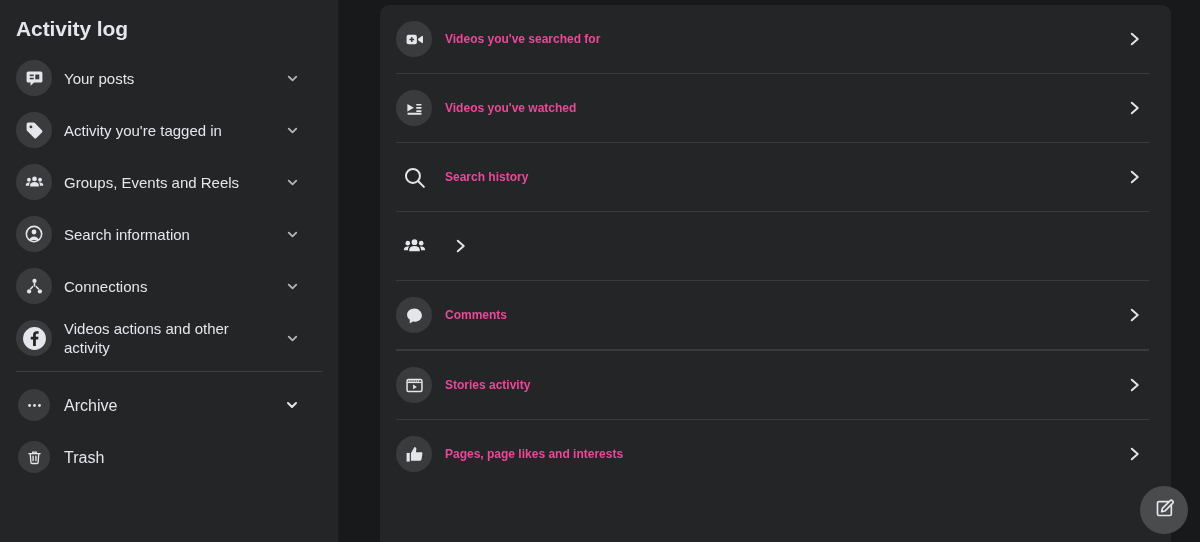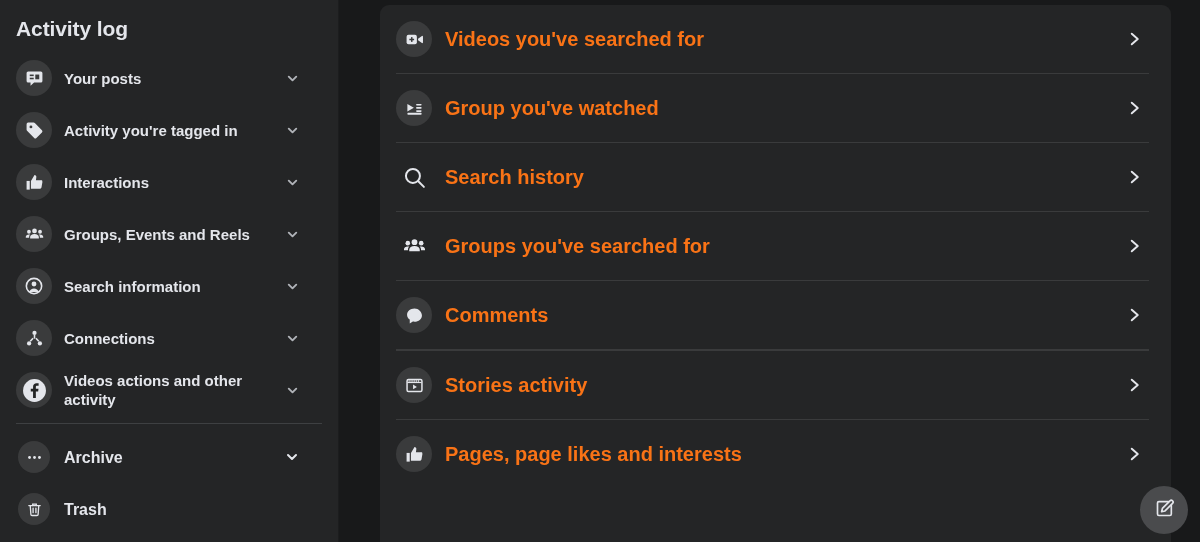--- a/index.html
+++ b/index.html
@@ -45,21 +45,21 @@
     background: #3a3b3c;
     flex: 0 0 36px;
     display: flex; align-items: center; justify-content: center;
     margin-right: 12px;
   }
   .nav-ico.sm { width: 32px; height: 32px; flex: 0 0 32px; margin-left: 2px; margin-right: 14px; }
   .nav-ico svg { display: block; }
   .nav-label {
     color: #e4e6eb;
     font-size: 15px;
-    font-weight: bold;
+    font-weight: normal;
     line-height: 19px;
     flex: 1 1 auto;
     padding-right: 8px;
     max-width: 218px;
   }
   .nav-label.sm2 { font-size: 16px; }
   .nav-chev {
     flex: 0 0 auto;
     width: 20px; height: 20px;
     display: flex; align-items: center; justify-content: center;
@@ -100,22 +100,22 @@
   .row-ico {
     width: 36px; height: 36px;
     border-radius: 50%;
     background: #3a3b3c;
     flex: 0 0 36px;
     display: flex; align-items: center; justify-content: center;
     margin-right: 13px;
   }
   .row-ico.plain { background: transparent; }
   .row-label {
-    color: #f97316;
-    font-size: 20px;
+    color: #ec4899;
+    font-size: 12px;
     font-weight: bold;
     flex: 1 1 auto;
     line-height: 20px;
   }
   .row-chev {
     flex: 0 0 auto;
     width: 30px;
     display: flex; align-items: center; justify-content: center;
     margin-right: 22px;
   }
@@ -173,34 +173,20 @@
           </svg>
         </span>
         <span class="nav-label">Activity you're tagged in</span>
         <span class="nav-chev">
           <svg width="15" height="15" viewBox="0 0 24 24" fill="none" stroke="#b0b3b8" stroke-width="3" stroke-linecap="round" stroke-linejoin="round">
               <polyline points="6 9 12 15 18 9"></polyline>
             </svg>
         </span>
       </div>
 
-      <div class="nav-item">
-        <span class="nav-ico">
-          <svg width="19" height="19" viewBox="0 0 24 24" fill="#e4e6eb">
-            <path d="M2 10h4v11H2z"></path>
-            <path d="M7.5 10 12 2.5c1.6 0 2.6 1.2 2.3 2.8L13.8 9H20a2 2 0 0 1 2 2.3l-1.2 7A2.3 2.3 0 0 1 18.5 20H7.5z"></path>
-          </svg>
-        </span>
-        <span class="nav-label">Interactions</span>
-        <span class="nav-chev">
-          <svg width="15" height="15" viewBox="0 0 24 24" fill="none" stroke="#b0b3b8" stroke-width="3" stroke-linecap="round" stroke-linejoin="round">
-              <polyline points="6 9 12 15 18 9"></polyline>
-            </svg>
-        </span>
-      </div>
 
       <div class="nav-item">
         <span class="nav-ico">
           <svg width="19" height="19" viewBox="0 0 24 24" fill="#e4e6eb">
             <circle cx="12" cy="7.5" r="3"></circle>
             <circle cx="5" cy="8.5" r="2.4"></circle>
             <circle cx="19" cy="8.5" r="2.4"></circle>
             <path d="M12 11.5c-3.2 0-5.5 1.7-5.5 3.8V17h11v-1.7c0-2.1-2.3-3.8-5.5-3.8z"></path>
             <path d="M5 12c-2.4 0-4 1.3-4 2.9V16h4.2v-.9c0-1.2.5-2.3 1.4-3.1z"></path>
             <path d="M19 12c2.4 0 4 1.3 4 2.9V16h-4.2v-.9c0-1.2-.5-2.3-1.4-3.1z"></path>
@@ -321,21 +307,21 @@
       <div class="row">
         <span class="row-ico">
           <svg width="19" height="19" viewBox="0 0 24 24" fill="#e4e6eb">
             <path d="M3 6.2 11.2 11 3 15.8z"></path>
             <rect x="14" y="6.2" width="7" height="2.1" rx="1"></rect>
             <rect x="14" y="10.2" width="7" height="2.1" rx="1"></rect>
             <rect x="14" y="14.2" width="7" height="2.1" rx="1"></rect>
             <rect x="3" y="17.5" width="18" height="2.3" rx="1"></rect>
           </svg>
         </span>
-        <span class="row-label">Group you've watched</span>
+        <span class="row-label">Videos you've watched</span>
         <span class="row-chev">
           <svg width="18" height="18" viewBox="0 0 24 24" fill="none" stroke="#e4e6eb" stroke-width="2.6" stroke-linecap="round" stroke-linejoin="round">
               <polyline points="9 5 17 12 9 19"></polyline>
             </svg>
         </span>
       </div>
       <div class="row-divider"></div>
 
       <div class="row">
         <span class="row-ico plain">
@@ -357,21 +343,20 @@
         <span class="row-ico plain">
           <svg width="23" height="23" viewBox="0 0 24 24" fill="#e4e6eb">
             <circle cx="12" cy="7.5" r="3"></circle>
             <circle cx="5" cy="8.5" r="2.4"></circle>
             <circle cx="19" cy="8.5" r="2.4"></circle>
             <path d="M12 11.5c-3.2 0-5.5 1.7-5.5 3.8V17h11v-1.7c0-2.1-2.3-3.8-5.5-3.8z"></path>
             <path d="M5 12c-2.4 0-4 1.3-4 2.9V16h4.2v-.9c0-1.2.5-2.3 1.4-3.1z"></path>
             <path d="M19 12c2.4 0 4 1.3 4 2.9V16h-4.2v-.9c0-1.2-.5-2.3-1.4-3.1z"></path>
           </svg>
         </span>
-        <span class="row-label">Groups you've searched for</span>
         <span class="row-chev">
           <svg width="18" height="18" viewBox="0 0 24 24" fill="none" stroke="#e4e6eb" stroke-width="2.6" stroke-linecap="round" stroke-linejoin="round">
               <polyline points="9 5 17 12 9 19"></polyline>
             </svg>
         </span>
       </div>
       <div class="row-divider"></div>
 
       <div class="row">
         <span class="row-ico">

